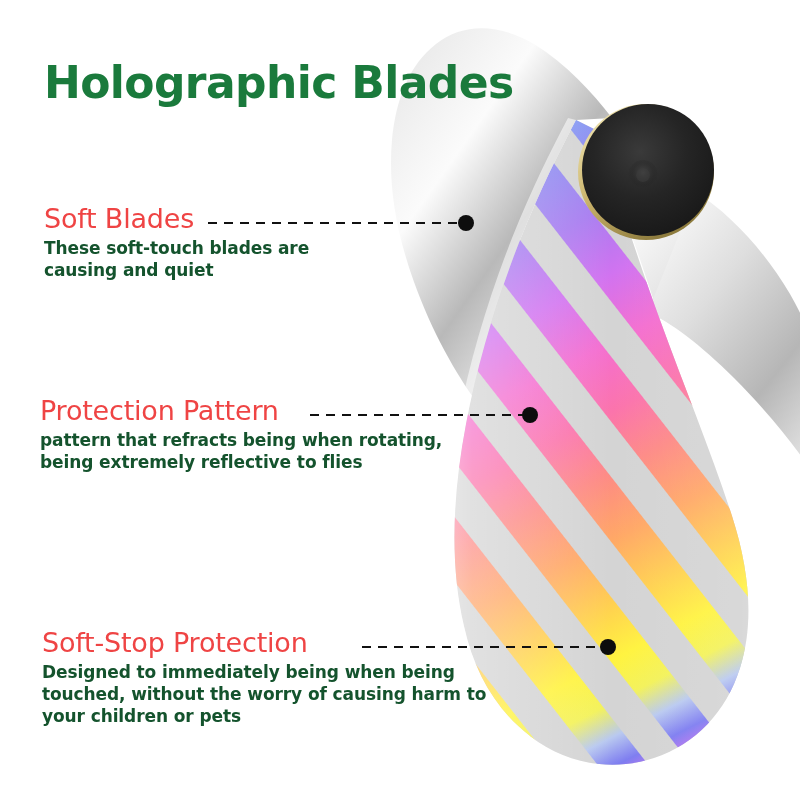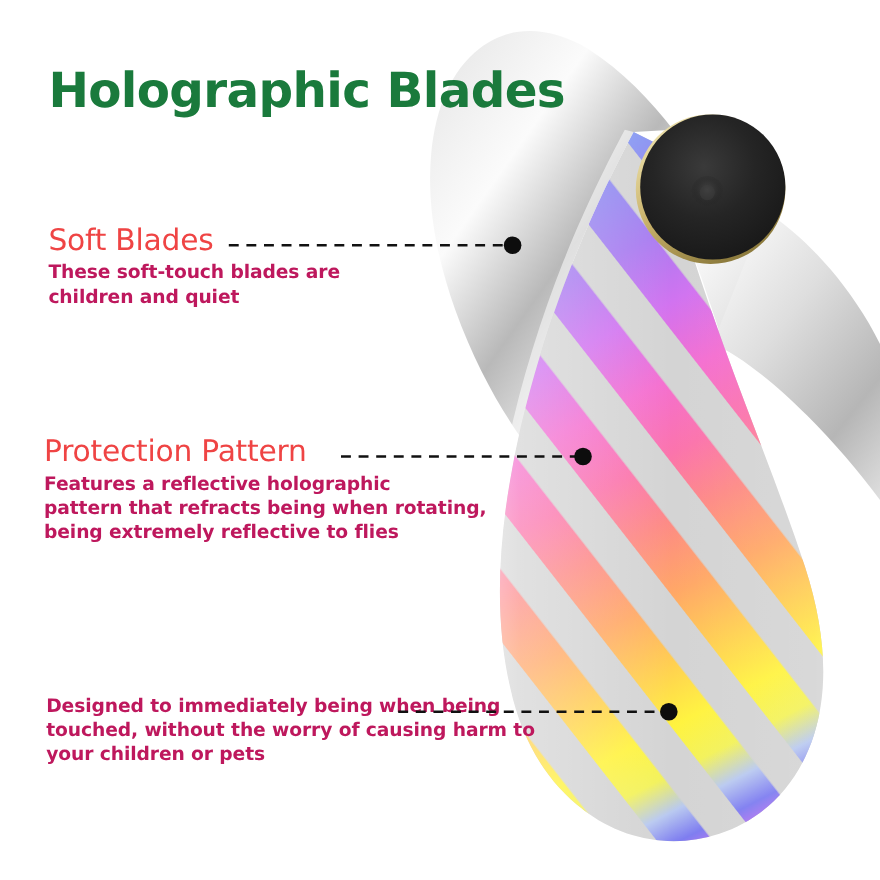--- a/index.html
+++ b/index.html
@@ -64,21 +64,21 @@
     color: #ef4444;
     line-height: 1.12;
     white-space: nowrap;
     margin: 0;
     letter-spacing: -0.2px;
   }
 
   .callout-body {
     font-size: 17px;
     font-weight: 700;
-    color: #be185d;
+    color: #14532d;
     line-height: 1.28;
     margin: 4px 0 0 0;
     letter-spacing: -0.1px;
   }
 
   .callout-body span { display: block; white-space: nowrap; }
 
   
   .leader-line {
     stroke: #111111;
@@ -262,34 +262,34 @@
   </svg>
 
   <div id="overlay">
 
     <div class="page-title">Holographic Blades</div>
 
     <div class="callout" style="left:44px; top:192px;">
       <div class="callout-heading">Soft Blades</div>
       <div class="callout-body">
         <span>These soft-touch blades are</span>
-        <span>children and quiet</span>
+        <span>causing and quiet</span>
       </div>
     </div>
 
     <div class="callout" style="left:40px; top:384px;">
       <div class="callout-heading">Protection Pattern</div>
       <div class="callout-body">
-        <span>Features a reflective holographic</span>
         <span>pattern that refracts being when rotating,</span>
         <span>being extremely reflective to flies</span>
       </div>
     </div>
 
     <div class="callout" style="left:42px; top:616px;">
+      <div class="callout-heading">Soft-Stop Protection</div>
       <div class="callout-body">
         <span>Designed to immediately being when being</span>
         <span>touched, without the worry of causing harm to</span>
         <span>your children or pets</span>
       </div>
     </div>
 
     <svg width="800" height="800" viewBox="0 0 800 800" style="position:absolute;left:0;top:0;pointer-events:none;" xmlns="http://www.w3.org/2000/svg">
       <g>
         <line class="leader-line" x1="208" y1="211" x2="460" y2="211"></line>

